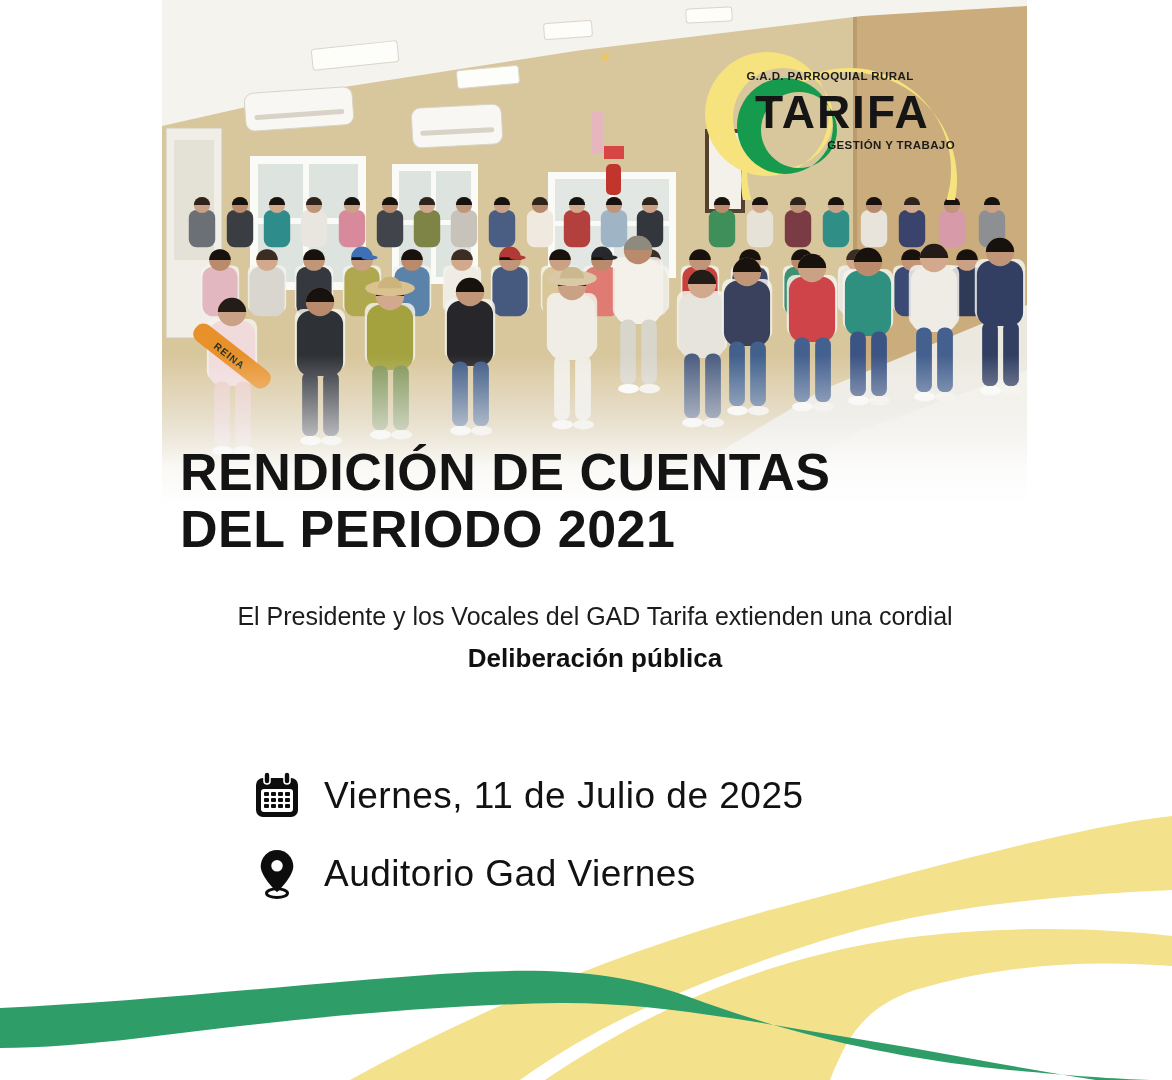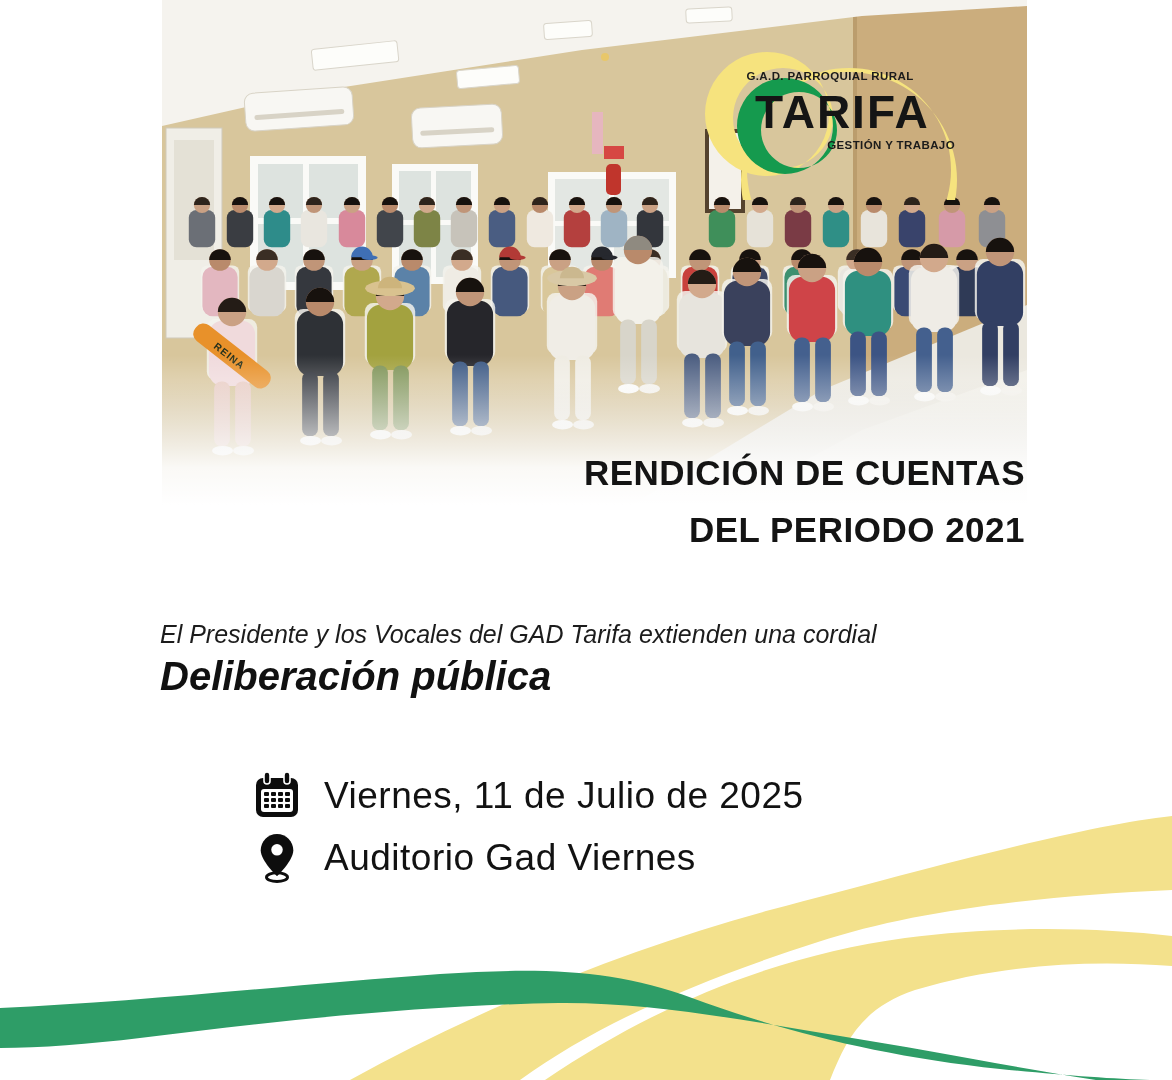--- a/index.html
+++ b/index.html
@@ -8,30 +8,30 @@
     font-family:"Liberation Sans",sans-serif;color:#161616;
   }
   
   .photo{position:absolute;left:162px;top:0;width:865px;height:505px;z-index:2;}
   .photo svg.scene{position:absolute;left:0;top:0;}
   .photo .fade{position:absolute;left:0;right:0;bottom:0;height:150px;
     background:linear-gradient(180deg,rgba(255,255,255,0) 0%,rgba(255,255,255,.55) 45%,rgba(255,255,255,.92) 75%,#ffffff 100%);}
   .logo{position:absolute;left:535px;top:40px;width:330px;height:160px;}
   
   .title{
-    position:absolute;left:180px;width:845px;top:444px;text-align:right;z-index:6;
-    font-weight:bold;font-size:35px;line-height:57px;letter-spacing:.5px;color:#141414;
+    position:absolute;left:180px;width:845px;top:444px;text-align:left;z-index:6;
+    font-weight:bold;font-size:52px;line-height:57px;letter-spacing:.5px;color:#141414;
   }
   .intro{
-    position:absolute;left:160px;width:870px;top:618px;z-index:6;
-    font-size:25px;line-height:33px;color:#1c1c1c;font-weight:400;font-style:italic;
+    position:absolute;left:160px;width:870px;top:600px;text-align:center;z-index:6;
+    font-size:25px;line-height:33px;color:#1c1c1c;font-weight:400;
   }
-  .event-name{margin-top:9px;font-size:40px;font-weight:bold;color:#111;}
+  .event-name{margin-top:9px;font-size:26px;font-weight:bold;color:#111;}
   
-  .details{position:absolute;left:252px;top:770px;display:flex;flex-direction:column;gap:10px;z-index:6;}
+  .details{position:absolute;left:252px;top:770px;display:flex;flex-direction:column;gap:26px;z-index:6;}
   .detail-row{display:flex;align-items:center;gap:22px;height:52px;}
   .detail-icon{width:50px;height:52px;display:flex;align-items:center;justify-content:center;flex:0 0 50px;}
   .detail-text{font-size:37px;color:#121212;letter-spacing:.5px;white-space:nowrap;}
   
   .ribbons{position:absolute;left:0;bottom:0;width:1172px;height:330px;z-index:1;}
 </style>
 </head>
 <body>
 
 <div class="poster">

